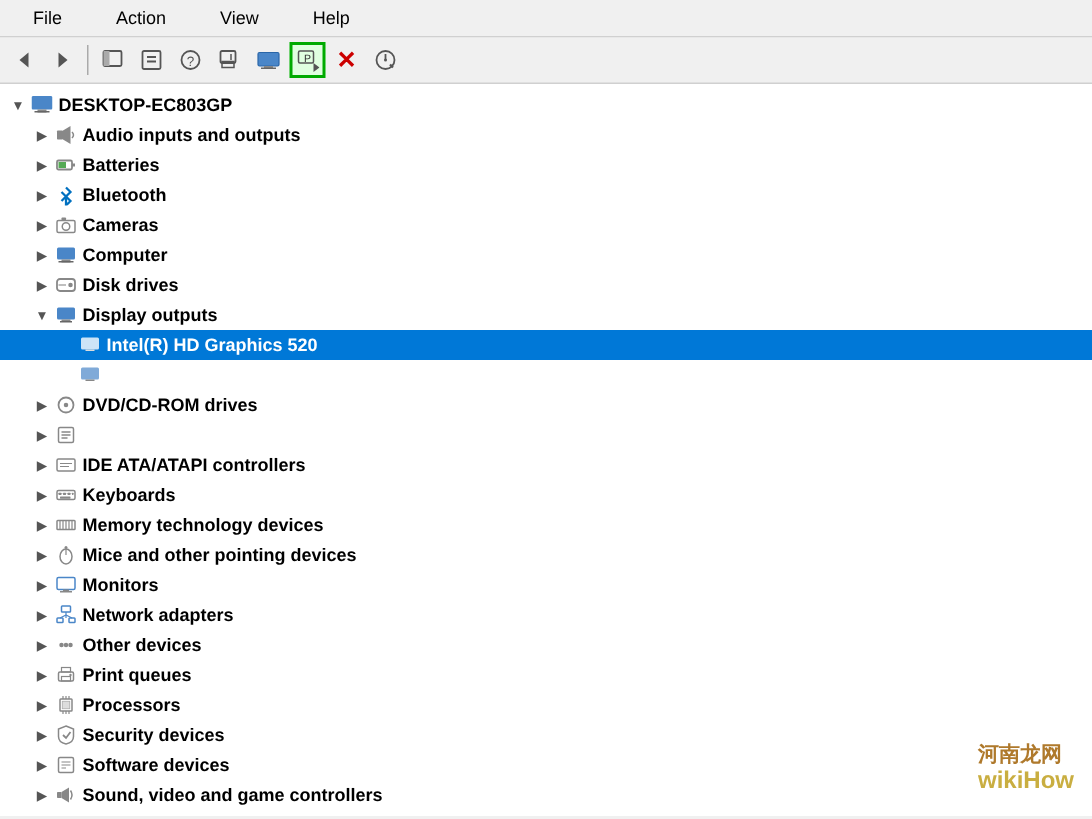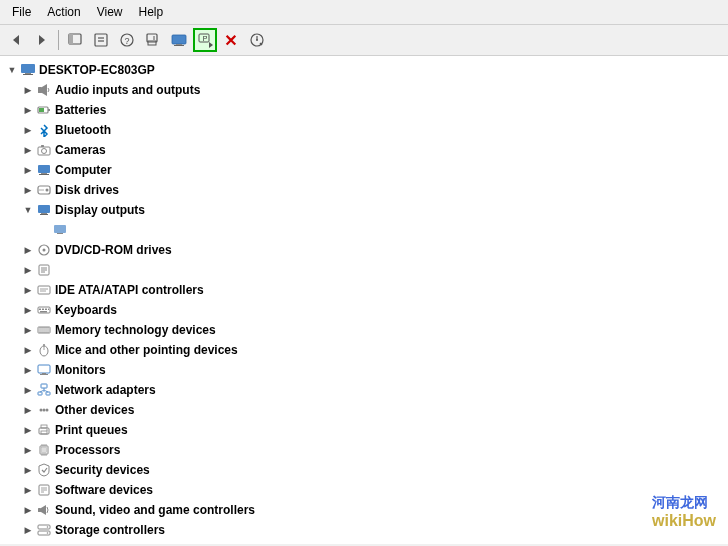--- a/index.html
+++ b/index.html
@@ -11,23 +11,23 @@
       height: 546px;
       overflow: hidden;
       position: relative;
     }
 
     
     .menu-bar {
       display: flex;
       align-items: center;
       background: #f0f0f0;
-      padding: 3px 8px;
+      padding: 3px 18px;
       border-bottom: 1px solid #d0d0d0;
-      gap: 8px;
+      gap: 28px;
     }
     .menu-item {
       font-size: 12px;
       color: #000;
       cursor: pointer;
       padding: 2px 4px;
     }
 
     
     .toolbar {
@@ -299,20 +299,30 @@
       <span class="item-icon">
         <svg width="14" height="14" viewBox="0 0 14 14">
           <rect x="1" y="2" width="12" height="8" rx="1" fill="#4a86c8"></rect>
           <rect x="4" y="10" width="6" height="1" fill="#888"></rect>
           <rect x="3" y="11" width="8" height="1" fill="#666"></rect>
         </svg>
       </span>
       <span class="item-label">Display outputs</span>
     </div>
 
+    <div class="tree-item indent-2 selected">
+      <span class="expand-icon" style="visibility:hidden;"></span>
+      <span class="item-icon">
+        <svg width="14" height="14" viewBox="0 0 14 14">
+          <rect x="1" y="2" width="12" height="8" rx="1" fill="#fff" opacity="0.8"></rect>
+          <rect x="4" y="10" width="6" height="1" fill="#ddd"></rect>
+        </svg>
+      </span>
+      <span class="item-label">Intel(R) HD Graphics 520</span>
+    </div>
 
     <div class="tree-item indent-2">
       <span class="expand-icon" style="visibility:hidden;"></span>
       <span class="item-icon">
         <svg width="14" height="14" viewBox="0 0 14 14">
           <rect x="1" y="2" width="12" height="8" rx="1" fill="#4a86c8" opacity="0.7"></rect>
           <rect x="4" y="10" width="6" height="1" fill="#888"></rect>
         </svg>
       </span>
     </div>
@@ -509,15 +519,15 @@
           <circle cx="10.5" cy="10" r="0.8" fill="#888"></circle>
         </svg>
       </span>
       <span class="item-label">Storage controllers</span>
     </div>
 
   </div>
 </div>
 
 <div class="watermark">
-  <div style="font-size:14px; color:#1d4ed8;">河南龙网</div>
+  <div style="font-size:14px; color:#a16207;">河南龙网</div>
   <div style="font-size:16px; color:#c0a020; text-align:right;">wikiHow</div>
 </div>
 
 </body></html>

